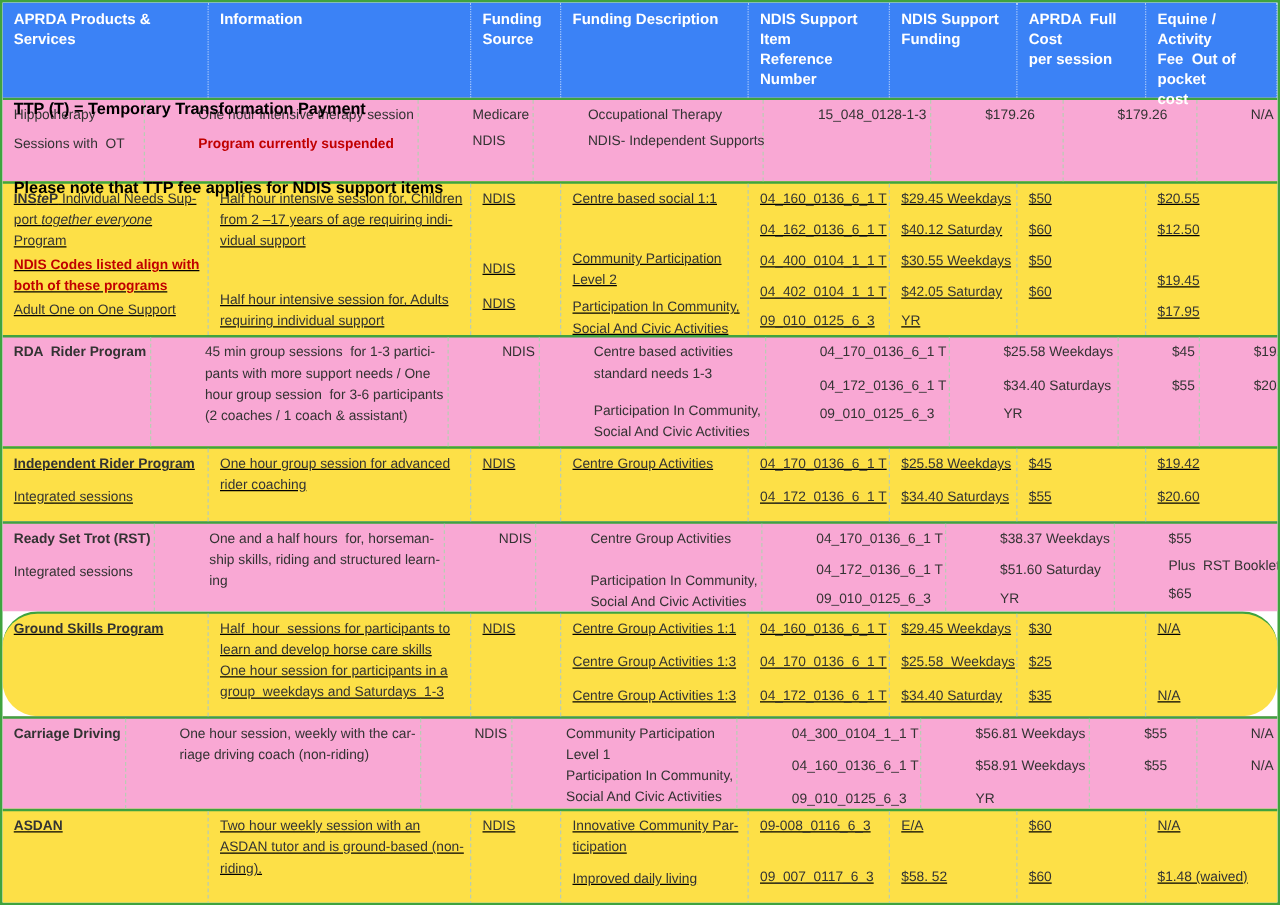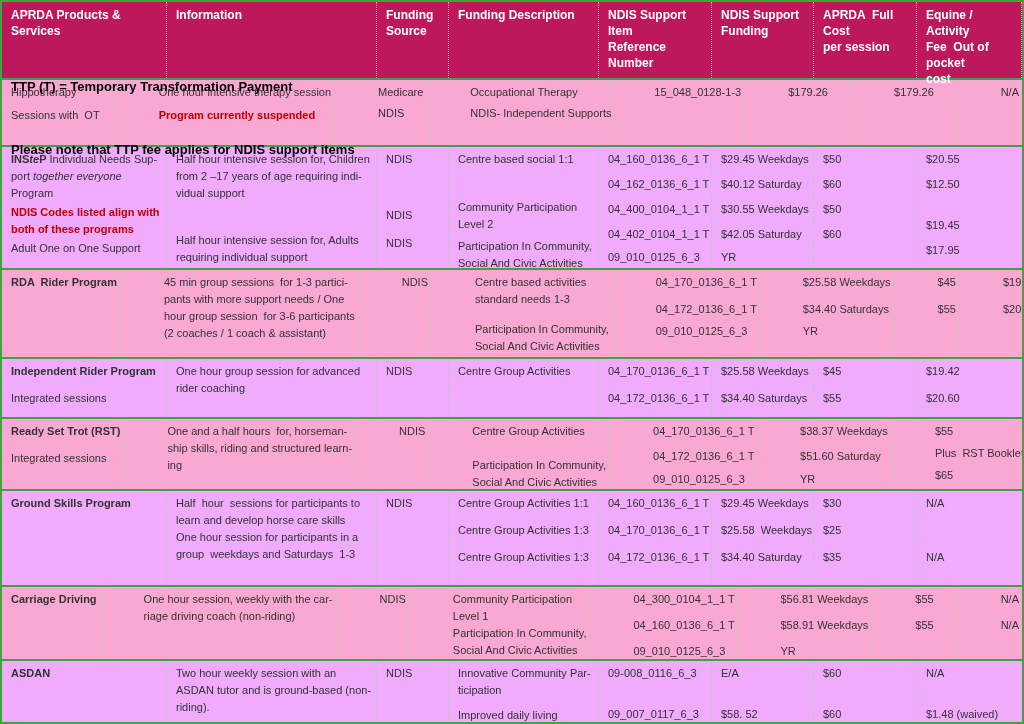--- a/index.html
+++ b/index.html
@@ -17,40 +17,40 @@
     border-right:1px dotted rgba(255,255,255,.55);
   }
   .hcell:last-child{border-right:none;}
   .note{
     position:absolute;left:9px;top:32px;color:#000;font-weight:700;
     font-size:13px;line-height:21px;white-space:pre;
   }
   
   .trow{display:flex;box-sizing:border-box;border-top:2px solid var(--bd);}
   .band{background:#f9a8d4;gap:34px;}
-  .plain{background:#f0abfc;}
+  .plain{background:#fde047;text-decoration:underline;}
   .cell{
     box-sizing:border-box;padding:4px 3px 0 9px;font-size:11px;line-height:17px;
     color:#333;border-right:1px dashed #b9ccb3;overflow:visible;
   }
   .cell:last-child{border-right:none;}
   .line{white-space:pre;}
   .bold{font-weight:700;}
   .italic{font-style:italic;}
   .bolditalic{font-weight:700;font-style:italic;}
   .red{font-weight:700;color:#C00000;}
   
   .c0{width:165px;} .c1{width:210px;} .c2{width:72px;} .c3{width:150px;}
   .c4{width:113px;} .c5{width:102px;} .c6{width:103px;} .c7{flex:1;}
 </style>
 </head>
 <body>
 
 <div class="table">
-  <div class="header" style="background: #be185d;">
+  <div class="header" style="background: #3b82f6;">
     <div class="hcell c0">APRDA Products &amp; Services</div>
     <div class="hcell c1">Information</div>
     <div class="hcell c2">Funding
 Source</div>
     <div class="hcell c3">Funding Description</div>
     <div class="hcell c4">NDIS Support Item
 Reference Number</div>
     <div class="hcell c5">NDIS Support
 Funding</div>
     <div class="hcell c6">APRDA  Full Cost
@@ -250,21 +250,21 @@
         <div class="cell c6">
           <div class="line">$55</div>
           <div class="line" style="margin-top: 5px;">Plus  RST Booklets</div>
           <div class="line" style="margin-top: 5px;">$65</div>
         </div>
         <div class="cell c7">
           <div class="line">$16.63</div>
           <div class="line" style="margin-top: 9px;">$13.40</div>
         </div>
       </div>
-      <div class="trow plain" style="height: 96px;">
+      <div class="trow plain" style="height: 84px; border-radius: 28px;">
         <div class="cell c0">
           <div class="line bold">Ground Skills Program</div>
         </div>
         <div class="cell c1">
           <div class="line">Half  hour  sessions for participants to</div>
           <div class="line">learn and develop horse care skills</div>
           <div class="line">One hour session for participants in a</div>
           <div class="line">group  weekdays and Saturdays  1-3</div>
         </div>
         <div class="cell c2">

